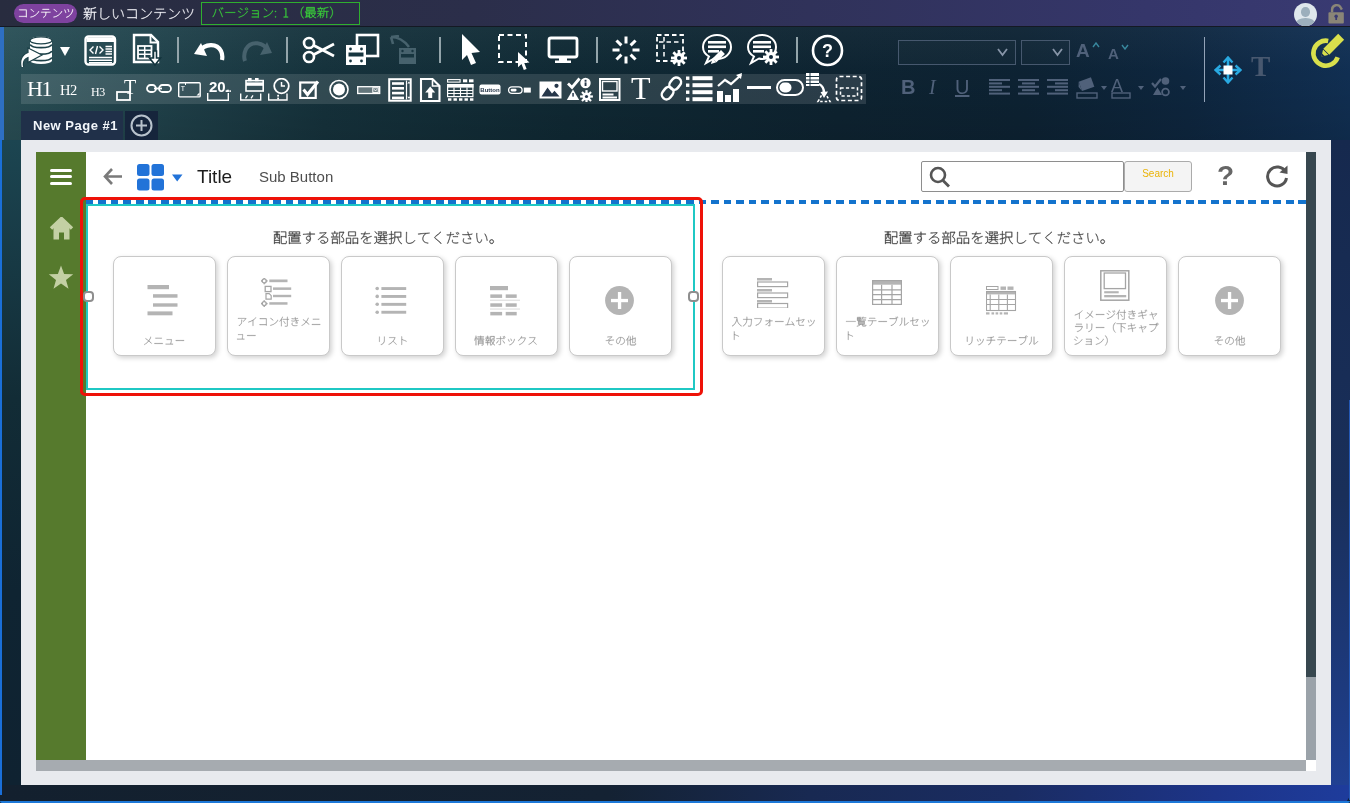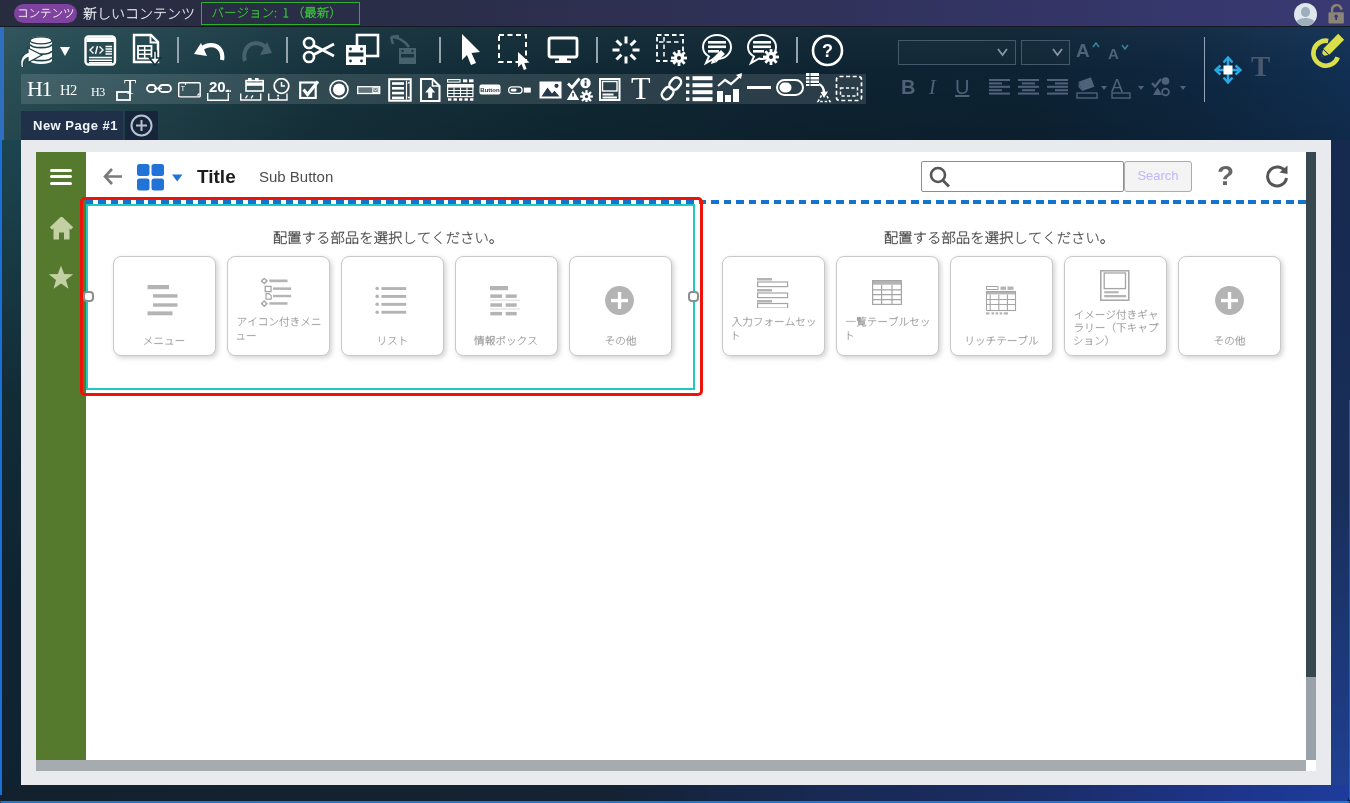--- a/index.html
+++ b/index.html
@@ -431,29 +431,29 @@
   </svg>
 <svg class="ab" style="left:137px;top:164px;opacity:1" width="28" height="27" viewBox="0 0 28 27">
     <rect x="0.0" y="0.0" width="12.5" height="12" rx="2.5" fill="#2273d8"></rect>
     <rect x="14.5" y="0.0" width="12.5" height="12" rx="2.5" fill="#2273d8"></rect>
     <rect x="0.0" y="14.5" width="12.5" height="12" rx="2.5" fill="#2273d8"></rect>
     <rect x="14.5" y="14.5" width="12.5" height="12" rx="2.5" fill="#2273d8"></rect>
   </svg>
 <svg class="ab" style="left:171px;top:173px;opacity:1" width="13" height="10" viewBox="0 0 13 10">
     <path d="M1 1.5 L11.5 1.5 L6.2 8.5 Z" fill="#2273d8"></path>
   </svg>
-<div class="ab" style="left:197px;top:166px;font-size:19px;font-weight:bold;color:#1c1c1c">Title</div>
+<div class="ab" style="left:197px;top:166px;font-size:19px;font-weight:normal;color:#1c1c1c">Title</div>
 <div class="ab" style="left:259px;top:168px;font-size:15px;color:#4e4e4e">Sub Button</div>
 <div class="ab" style="left:921px;top:161px;width:203px;height:31px;border:1px solid #8e8e8e;border-radius:2px;background:#fff"></div>
 <svg class="ab" style="left:928px;top:166px;opacity:1" width="24" height="22" viewBox="0 0 24 22">
     <circle cx="10" cy="9" r="7" fill="none" stroke="#555" stroke-width="2.6"></circle>
     <line x1="15" y1="14.5" x2="21" y2="20.5" stroke="#555" stroke-width="2.8"></line>
   </svg>
 <div class="ab" style="left:1124px;top:161px;width:68px;height:31px;border:1px solid #ababab;border-radius:3px;background:#f4f4f4"></div>
-<div class="ab" style="left:1158px;top:168px;font-size:13px;color:#c4b5fd;transform:translateX(-50%)">Search</div>
+<div class="ab" style="left:1158px;top:168px;font-size:10px;color:#eab308;transform:translateX(-50%)">Search</div>
 <div class="ab" style="left:1217px;top:160px;font-size:28px;font-weight:bold;color:#666">?</div>
 <svg class="ab" style="left:1264px;top:165px;opacity:1" width="26" height="24" viewBox="0 0 26 24">
     <path d="M21.5 7 A9.5 9.5 0 1 0 22.5 13" fill="none" stroke="#555" stroke-width="3"></path>
     <path d="M15.5 7.5 L23.5 9 L23.5 0.5 Z" fill="#555"></path>
   </svg>
 <div class="ab" style="left:86px;top:199.5px;width:1220px;height:4px;background:repeating-linear-gradient(90deg,#1373cd 0,#1373cd 7.5px,#ffffff 7.5px,#ffffff 12.5px)"></div>
 <div class="ab" style="left:79.5px;top:196.5px;width:623px;height:199.5px;border:3.6px solid #ee1208;border-radius:5px"></div>
 <div class="ab" style="left:86px;top:203.8px;width:608.5px;height:186px;border:2.5px solid #1fc8c4"></div>
 <div class="ab" style="left:83px;top:291px;width:11px;height:11px;background:#fff;border:2px solid #8e8e8e;border-radius:4px"></div>
 <div class="ab" style="left:688px;top:291px;width:11px;height:11px;background:#fff;border:2px solid #8e8e8e;border-radius:4px"></div>

